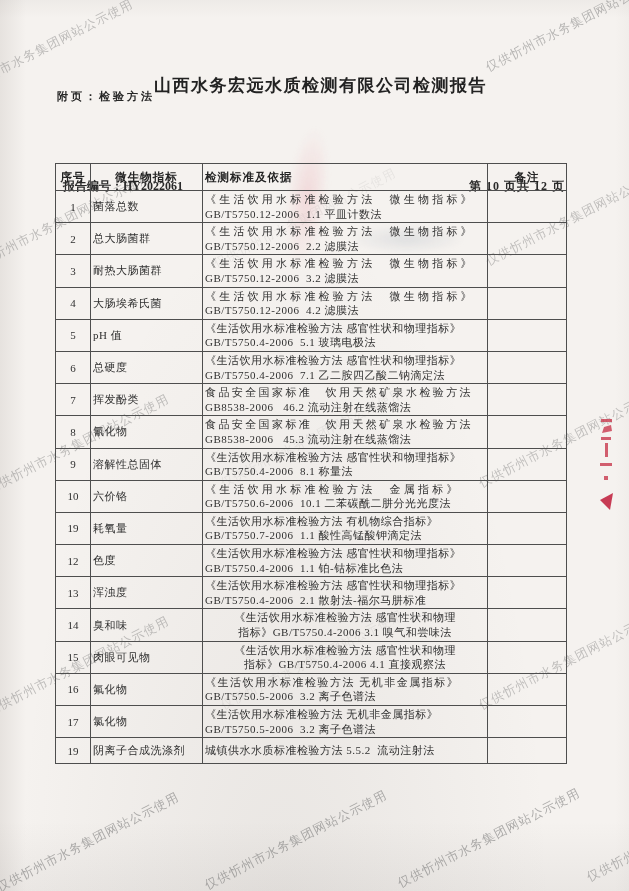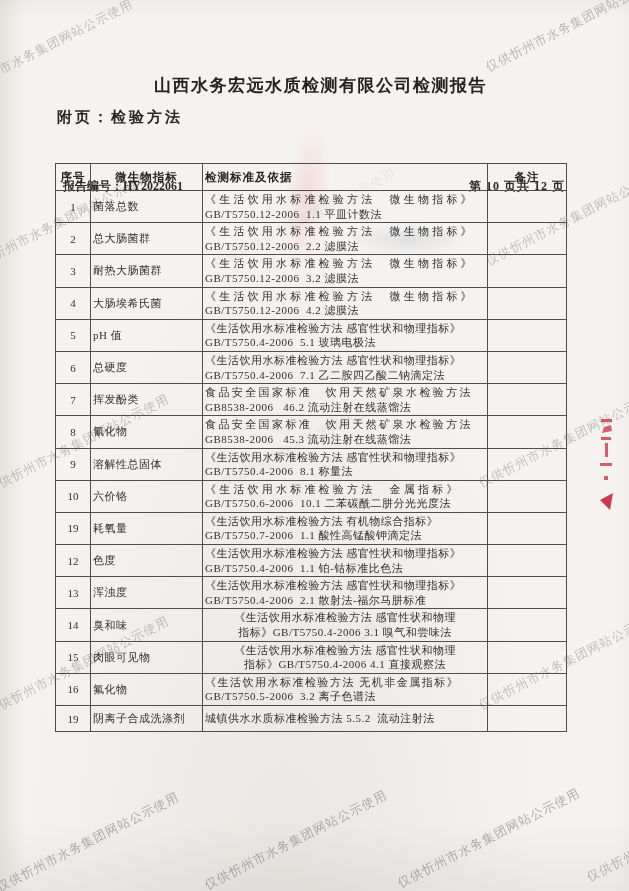--- a/index.html
+++ b/index.html
@@ -56,22 +56,22 @@
   .seal{position:absolute;left:596px;top:414px;z-index:3;}
   
   .content{position:absolute;inset:0;z-index:2;}
   .title{
     position:absolute;left:12px;right:0;top:74px;margin:0;
     text-align:center;
     font-family:"Liberation Sans","DejaVu Sans",sans-serif;
     font-size:17px;font-weight:700;letter-spacing:1.5px;color:#222;
   }
   .subtitle{
-    position:absolute;left:57px;top:108px;
-    font-size:15px;font-weight:700;letter-spacing:3px;color:#262626;
+    position:absolute;left:57px;top:89px;
+    font-size:11px;font-weight:700;letter-spacing:3px;color:#262626;
   }
   .meta{
     position:absolute;left:63px;right:64px;top:136px;
     display:flex;justify-content:space-between;align-items:baseline;
     font-size:12px;font-weight:600;color:#2a2a2a;
   }
   .meta .pageinfo{letter-spacing:1px;margin-top:42px;}
   
   table.methods{
     position:absolute;left:55px;top:163px;width:511px;
@@ -303,20 +303,29 @@
           </tr>
           <tr>
             <td class="c-no">16</td>
             <td class="c-item">氟化物</td>
             <td class="c-method">
               <div class="m-line spread-sm">《生活饮用水标准检验方法 无机非金属指标》</div>
               <div class="m-line">GB/T5750.5-2006  3.2 离子色谱法</div>
             </td>
             <td class="c-remark"></td>
           </tr>
+          <tr>
+            <td class="c-no">17</td>
+            <td class="c-item">氯化物</td>
+            <td class="c-method">
+              <div class="m-line">《生活饮用水标准检验方法 无机非金属指标》</div>
+              <div class="m-line">GB/T5750.5-2006  3.2 离子色谱法</div>
+            </td>
+            <td class="c-remark"></td>
+          </tr>
           <tr class="single">
             <td class="c-no">19</td>
             <td class="c-item">阴离子合成洗涤剂</td>
             <td class="c-method">
               <div class="m-line">城镇供水水质标准检验方法 5.5.2  流动注射法</div>
             </td>
             <td class="c-remark"></td>
           </tr>
         </tbody>
     </table>

